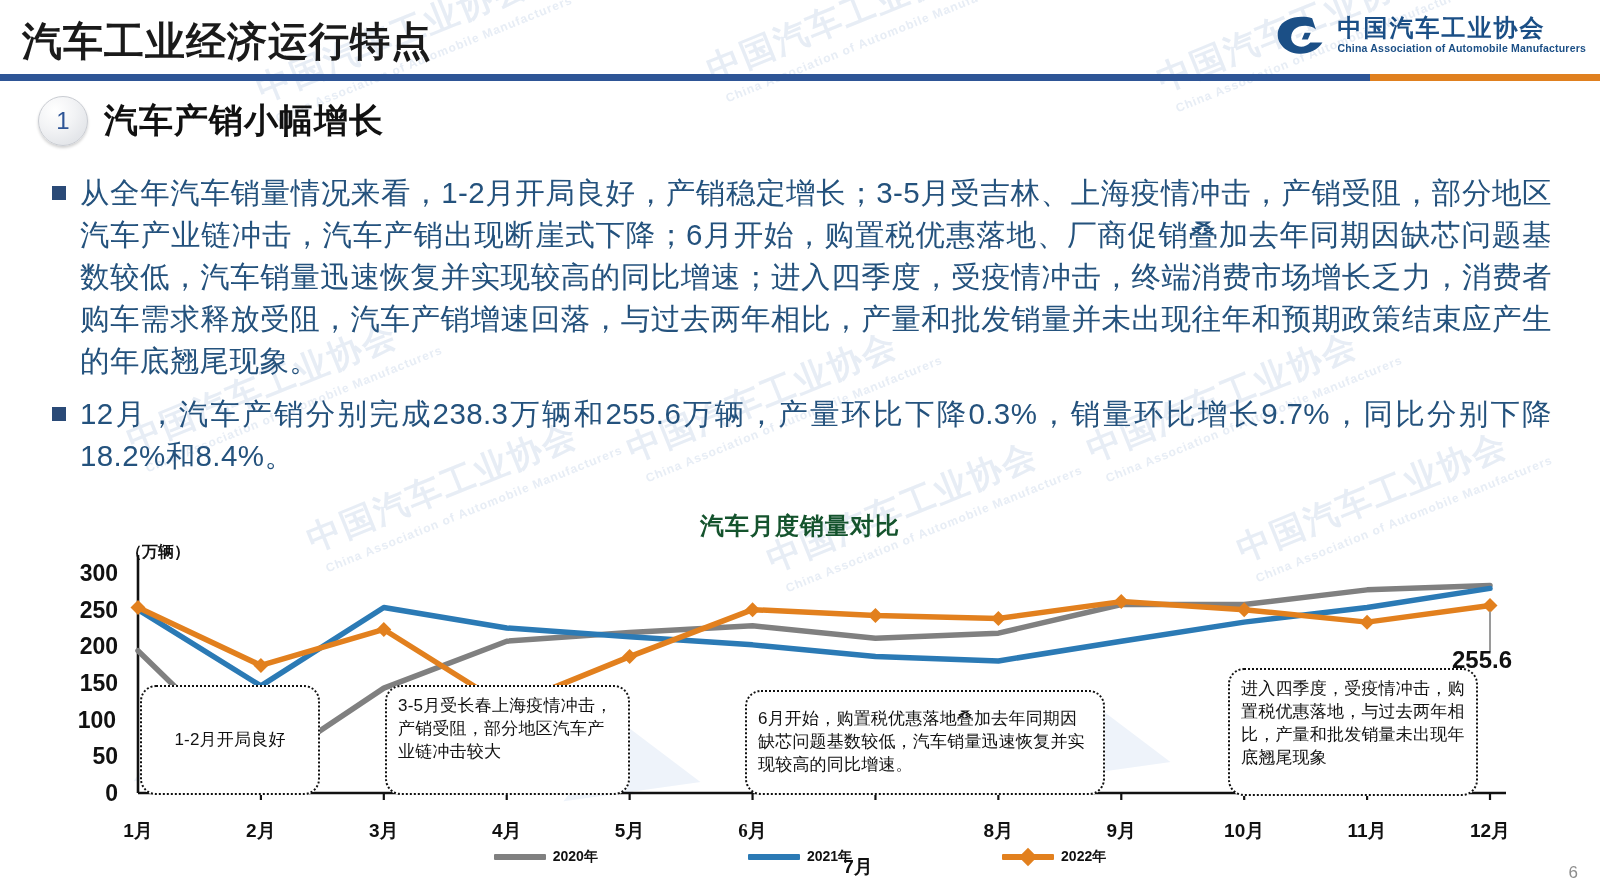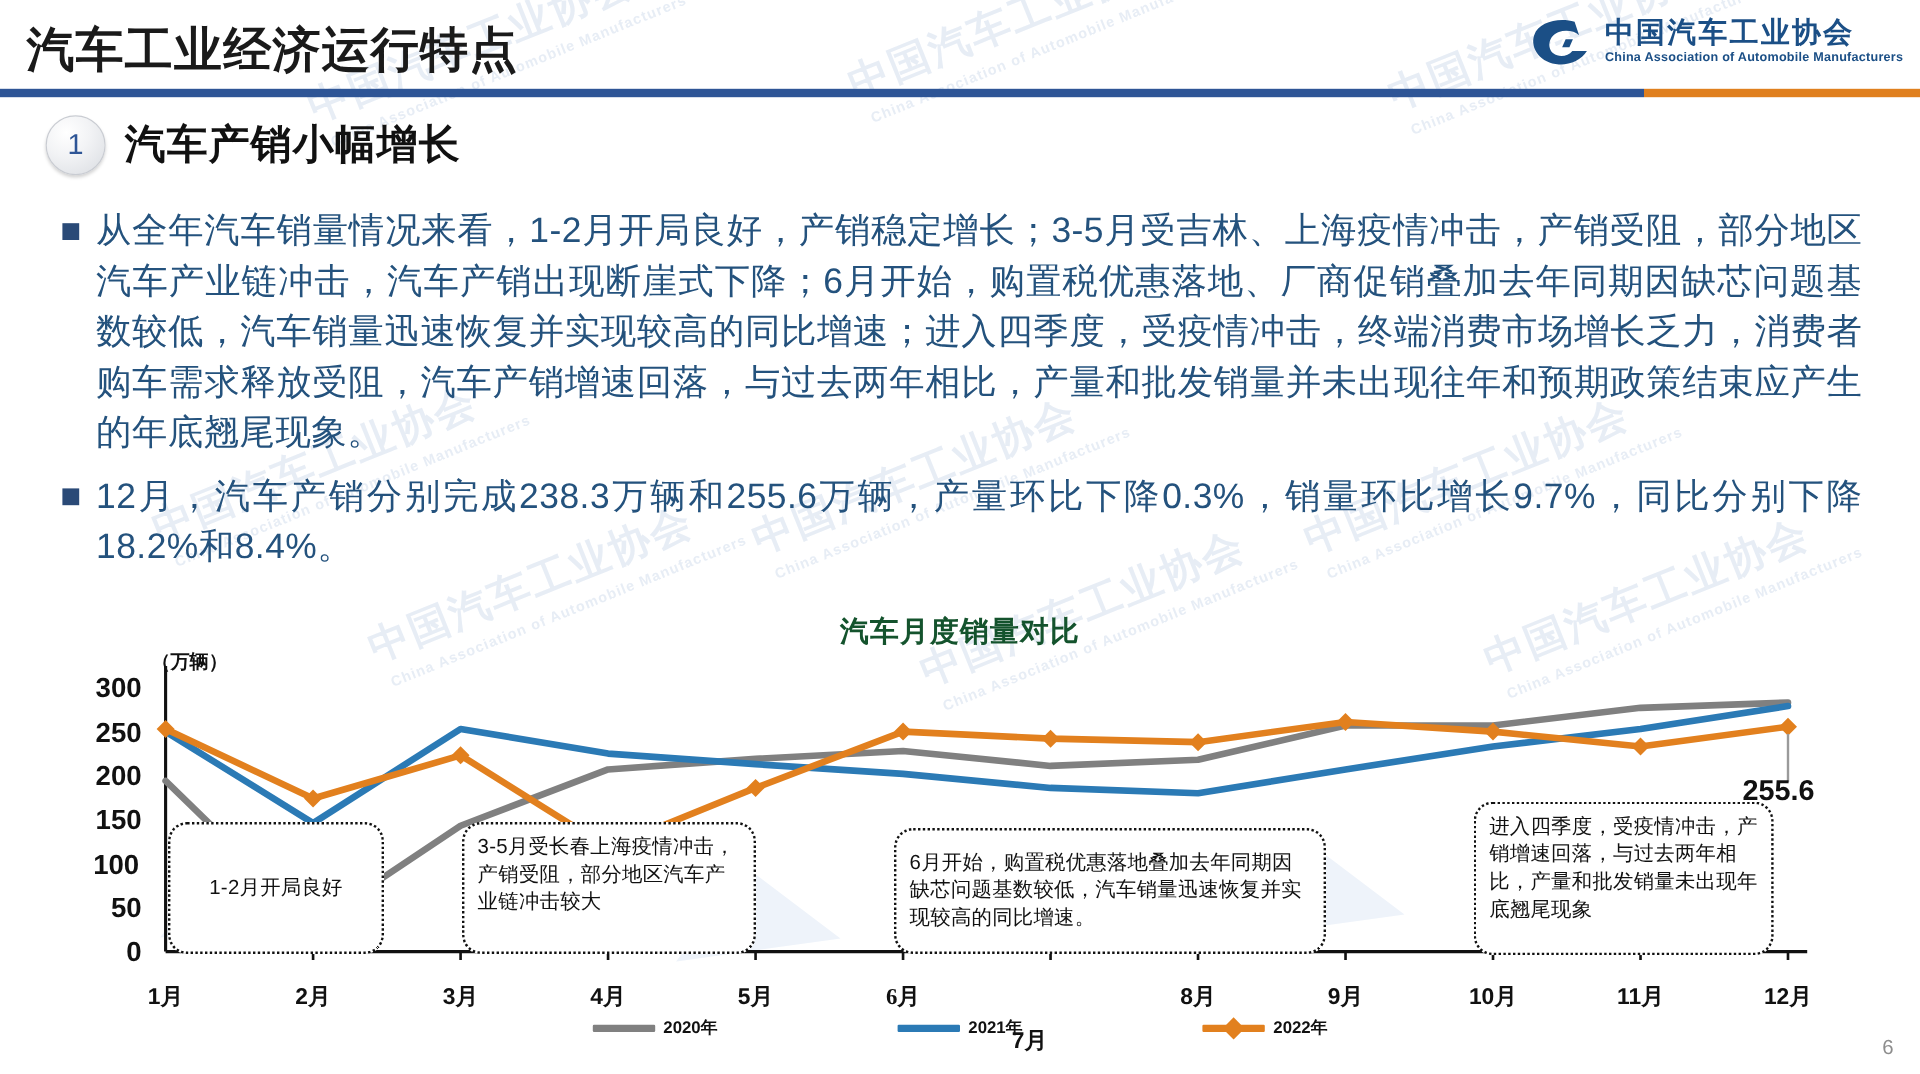--- a/index.html
+++ b/index.html
@@ -223,21 +223,21 @@
           <div class="xlab" style="left: 968.364px;">8月</div>
           <div class="xlab" style="left: 1091.27px;">9月</div>
           <div class="xlab" style="left: 1214.18px;">10月</div>
           <div class="xlab" style="left: 1337.09px;">11月</div>
           <div class="xlab" style="left: 1460px;">12月</div>
         </div>
       <div id="callouts">
           <div class="callout" style="left: 140px; top: 185px; width: 180px; height: 110px; display: flex; align-items: center; justify-content: center;">1-2月开局良好</div>
           <div class="callout" style="left: 385px; top: 185px; width: 245px; height: 110px;">3-5月受长春上海疫情冲击，产销受阻，部分地区汽车产业链冲击较大</div>
           <div class="callout" style="left: 745px; top: 190px; width: 360px; height: 105px; display: flex; align-items: center;">6月开始，购置税优惠落地叠加去年同期因缺芯问题基数较低，汽车销量迅速恢复并实现较高的同比增速。</div>
-          <div class="callout" style="left: 1228px; top: 168px; width: 250px; height: 128px;">进入四季度，受疫情冲击，产销增速回落，与过去两年相比，产量和批发销量未出现年底翘尾现象</div>
+          <div class="callout" style="left: 1228px; top: 168px; width: 250px; height: 128px;">进入四季度，受疫情冲击，购置税优惠落地，与过去两年相比，产量和批发销量未出现年底翘尾现象</div>
         </div>
       <div id="dlabels">
           <div class="dpoint-lab" style="left: 1452px; top: 145.56px;">255.6</div>
         </div>
     </div>
 
     <div class="legend" id="legend">
         <div class="lg">
           <span class="bar" style="background: rgb(128, 128, 128);"></span>
           <span>2020年</span>

